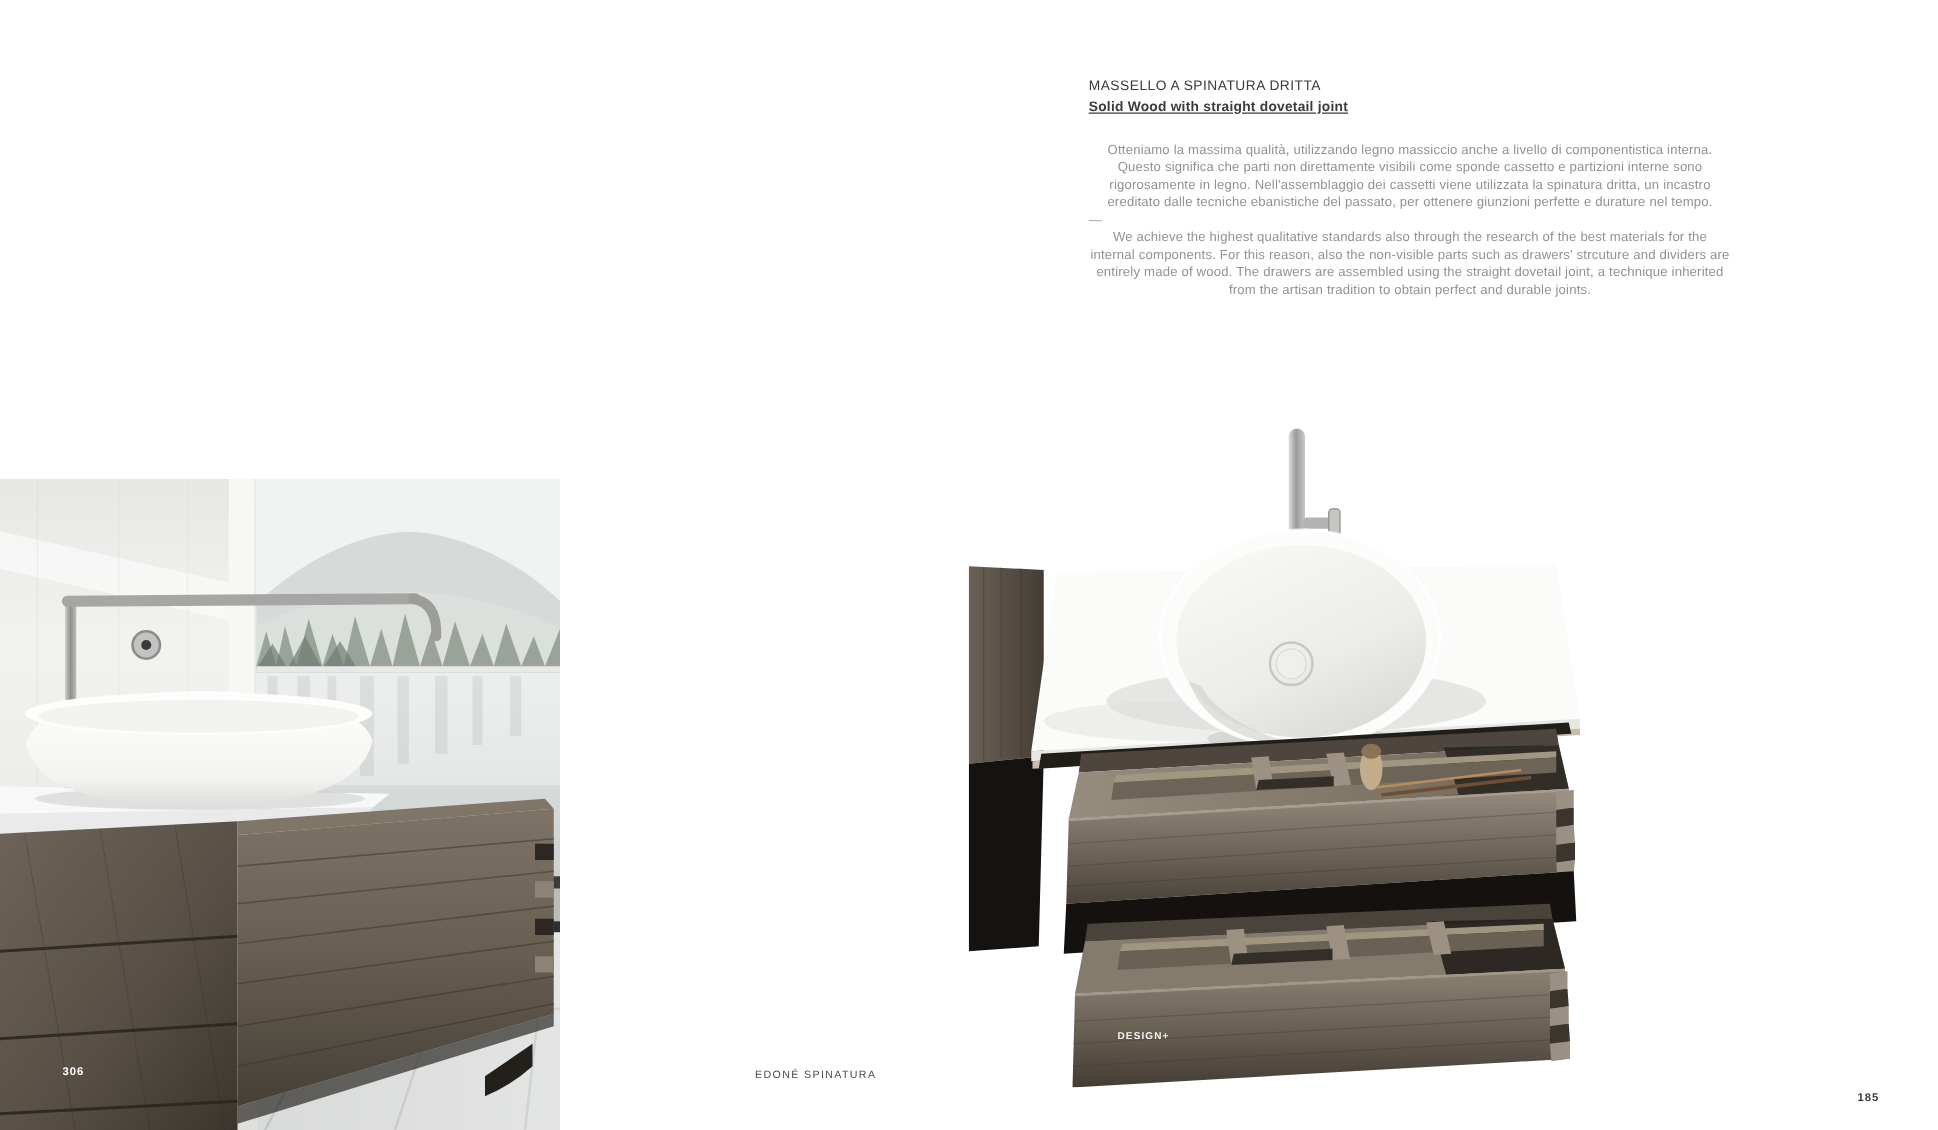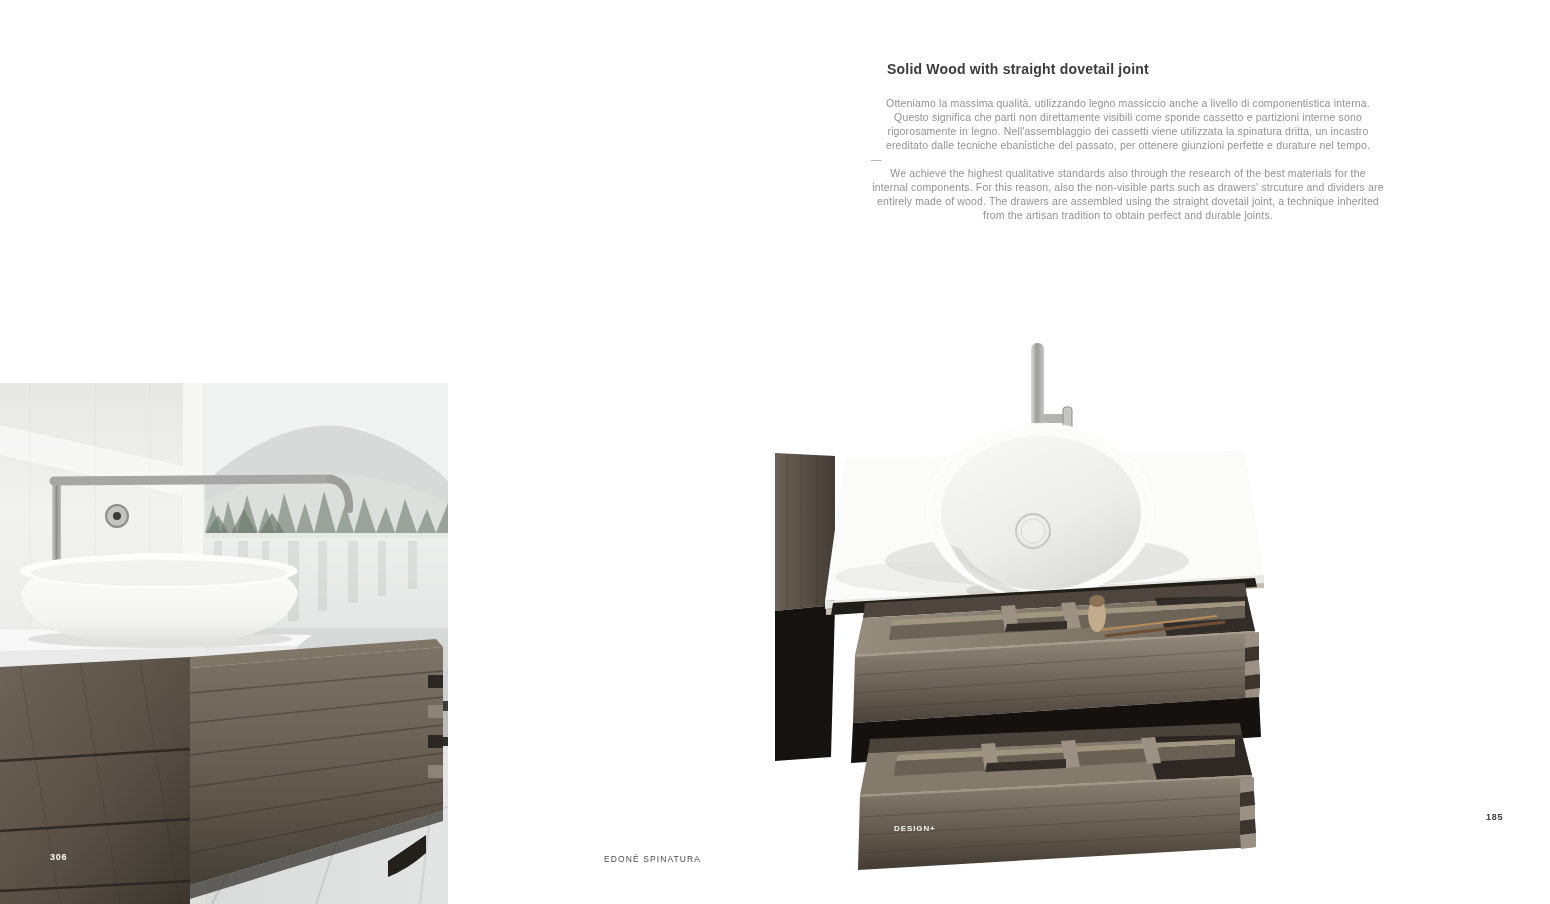--- a/index.html
+++ b/index.html
@@ -11,38 +11,38 @@
   .photo-left{position:absolute;left:0;top:383px;width:448px;height:521px;}
   .photo-right{position:absolute;left:775px;top:335px;width:490px;height:535px;}
   .photo-left svg,.photo-right svg{display:block;}
 
   .article{position:absolute;left:871px;top:62px;width:514px;}
   .article h1{
     margin:0 0 3px 0;font-size:11px;font-weight:500;color:#3b3b3b;
     letter-spacing:.4px;line-height:14px;
   }
   .article h2{
-    margin:0 0 20px 16px;font-size:14px;font-weight:700;color:#3b3b3b;
-    letter-spacing:.2px;line-height:14px;
+    margin:0 0 20px 0;font-size:11px;font-weight:700;color:#3b3b3b;
+    letter-spacing:.2px;line-height:14px;text-decoration:underline;
   }
   .article p{
     margin:0;font-size:10.5px;font-weight:400;color:#929292;
     letter-spacing:.15px;line-height:14px;text-align:center;
   }
   .article .sep{
     font-size:10.5px;color:#a0a0a0;line-height:14px;margin:0;
   }
 
   .overlay-label{
     position:absolute;font-size:9px;letter-spacing:.8px;font-weight:600;
   }
   .pg-left{left:50px;top:852px;color:#ffffff;}
   .collection{left:604px;top:854px;color:#4c4c4c;font-weight:500;font-size:8.5px;letter-spacing:1.1px;}
   .brand{left:870px;top:824px;color:#f4f3f1;font-size:8px;letter-spacing:.9px;padding-left:24px;}
-  .pg-right{left:1486px;top:812px;color:#3d3d3d;}
+  .pg-right{left:1486px;top:873px;color:#3d3d3d;}
 </style>
 </head>
 <body>
 
 <div class="page">
 
   <figure class="photo-left">
     <svg width="448" height="521" viewBox="0 0 448 521" xmlns="http://www.w3.org/2000/svg">
       <defs>
         <linearGradient id="lwall" x1="0" y1="0" x2="0" y2="1">
@@ -191,20 +191,21 @@
           <rect x="428" y="352" width="15" height="13" fill="#2c2722"></rect>
           <rect x="428" y="382" width="15" height="13" fill="#8d8376"></rect>
         </g>
         <path d="M388,478 L426,452 L426,470 q-18,16 -38,24 Z" fill="#23201b"></path>
         <polygon points="190,502 443,428 443,438 190,516" fill="#1d1a16" opacity="0.65"></polygon>
       </g>
     </svg>
   </figure>
 
   <section class="article">
+    <h1>MASSELLO A SPINATURA DRITTA</h1>
     <h2>Solid Wood with straight dovetail joint</h2>
     <p>Otteniamo la massima qualità, utilizzando legno massiccio anche a livello di componentistica interna. Questo significa che parti non direttamente visibili come sponde cassetto e partizioni interne sono rigorosamente in legno. Nell'assemblaggio dei cassetti viene utilizzata la spinatura dritta, un incastro ereditato dalle tecniche ebanistiche del passato, per ottenere giunzioni perfette e durature nel tempo.</p>
     <div class="sep">—</div>
     <p>We achieve the highest qualitative standards also through the research of the best materials for the internal components. For this reason, also the non-visible parts such as drawers' strcuture and dividers are entirely made of wood. The drawers are assembled using the straight dovetail joint, a technique inherited from the artisan tradition to obtain perfect and durable joints.</p>
   </section>
 
   <figure class="photo-right">
     <svg width="490" height="535" viewBox="0 0 490 535" xmlns="http://www.w3.org/2000/svg">
       <defs>
         <linearGradient id="rchrome" x1="0" y1="0" x2="1" y2="0">

